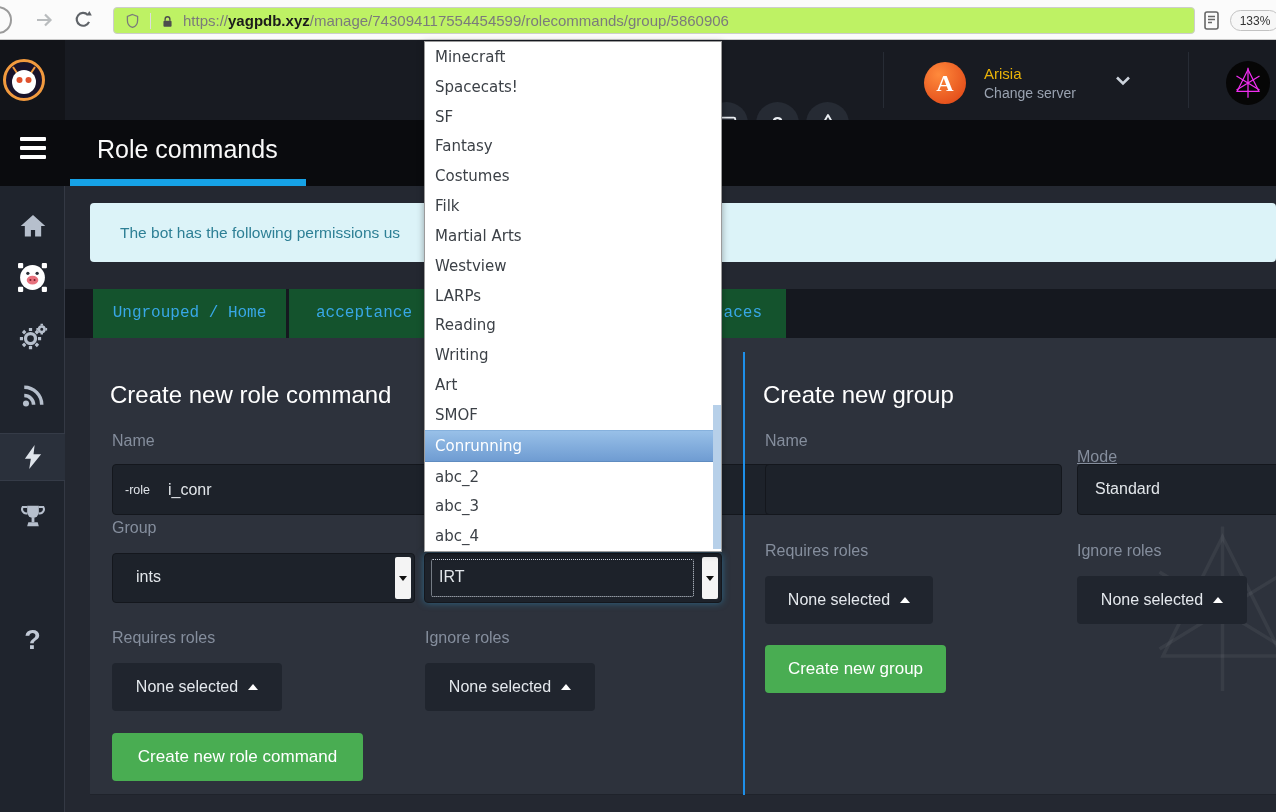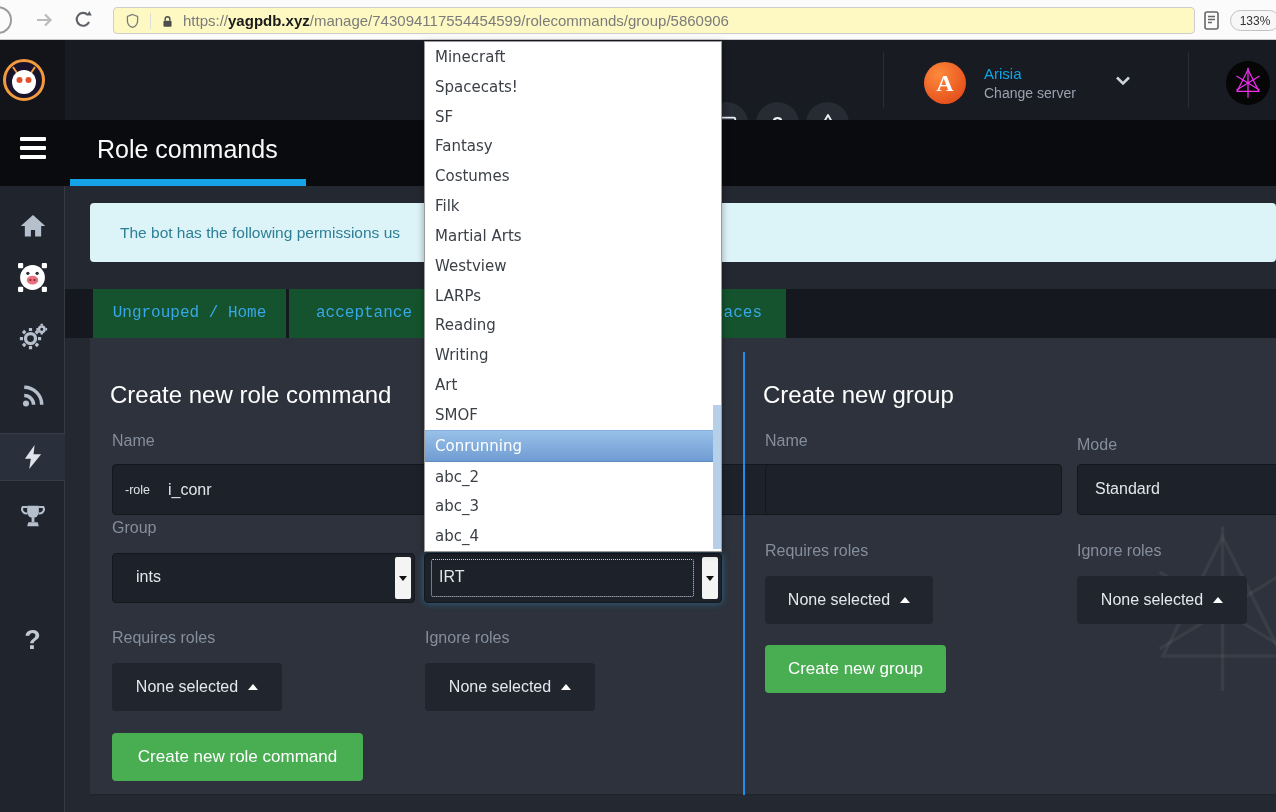--- a/index.html
+++ b/index.html
@@ -6,32 +6,32 @@
   html,body { background:#111; }
   .screen {
     position: relative; width: 1276px; height: 812px; overflow: hidden;
     font-family: "Liberation Sans", sans-serif; background:#242831;
   }
   .abs { position:absolute; }
 
   
   .chrome { left:0; top:0; width:1276px; height:40px; background:#fbfbfb; border-bottom:1px solid #c9c9c9; z-index:5;}
   .back-circle { left:-16px; top:6px; width:28px; height:28px; border:2px solid #9b9b9b; border-radius:50%; }
-  .addressbar { left:113px; top:7px; width:1082px; height:27px; background:#fef9c3; border:1px solid #cdcdcd; border-radius:4px; display:flex; align-items:center; padding:0 10px; }
+  .addressbar { left:113px; top:7px; width:1082px; height:27px; background:#bef264; border:1px solid #cdcdcd; border-radius:4px; display:flex; align-items:center; padding:0 10px; }
   .url { font-size:15px; color:#7b7b7b; white-space:nowrap; overflow:hidden; }
   .url b { color:#1b1b1b; font-weight:700; }
   .chrome-sep { width:1px; height:16px; background:#ddd; margin:0 9px; }
   .zoom-pill { left:1230px; top:10px; width:50px; height:21px; border:1px solid #c2c2c2; border-radius:11px; background:#f7f7f7; font-size:12px; color:#333; display:flex; align-items:center; justify-content:center; }
 
   
   .navbar { left:0; top:40px; width:1276px; height:80px; background:#181b22; z-index:2; }
   .logo-block { left:0; top:0; width:65px; height:80px; background:#121419; }
   .nav-circle { width:43px; height:43px; border-radius:50%; background:#262b34; display:flex; align-items:center; justify-content:center; color:#e9edf2; font-weight:bold; font-size:19px; }
   .nav-sep { width:1px; top:12px; height:56px; background:#272c35; }
-  .server-name { font-size:15px; color:#0ea5e9; }
+  .server-name { font-size:15px; color:#eab308; }
   .server-sub { font-size:14px; color:#99a2b0; }
 
   
   .header-strip { left:0; top:120px; width:1276px; height:66px; background:#0a0b0e; z-index:2; }
   .page-title { left:97px; top:15px; font-size:25px; color:#fafafa; }
   .title-underline { left:70px; top:59px; width:236px; height:7px; background:#16a2e6; }
   .hamburger div { width:26px; height:4px; background:#fff; border-radius:1px; margin-bottom:5px; }
 
   
   .sidebar { left:0; top:186px; width:65px; height:626px; background:#1f242d; border-right:1px solid #343944; z-index:1; }
@@ -280,21 +280,21 @@
 
     <div class="abs divider-blue" style="left:653px;top:14px;height:443px;"></div>
 
     <div class="abs h-form" style="left:673px;top:43px;">Create new group</div>
 
     <div class="abs lbl" style="left:675px;top:94px;">Name</div>
     <div class="abs field" style="left:675px;top:126px;width:297px;height:51px;display:flex;align-items:center;">
       <span class="field-text" style="padding-left:16px;"></span>
     </div>
 
-    <div class="abs lbl" style="left:987px;top:98px;">Mode</div>
+    <div class="abs lbl" style="left:987px;top:110px;text-decoration:underline;">Mode</div>
     <div class="abs field" style="left:987px;top:126px;width:210px;height:51px;">
       <span class="abs field-text" style="left:17px;top:15px;">Standard</span>
     </div>
 
     <div class="abs lbl" style="left:675px;top:204px;">Requires roles</div>
     <div class="abs lbl" style="left:987px;top:204px;">Ignore roles</div>
     <div class="abs btn-none" style="left:675px;top:238px;width:168px;">
       <span>None selected</span>
         <i class="caret-up"></i>
     </div>

